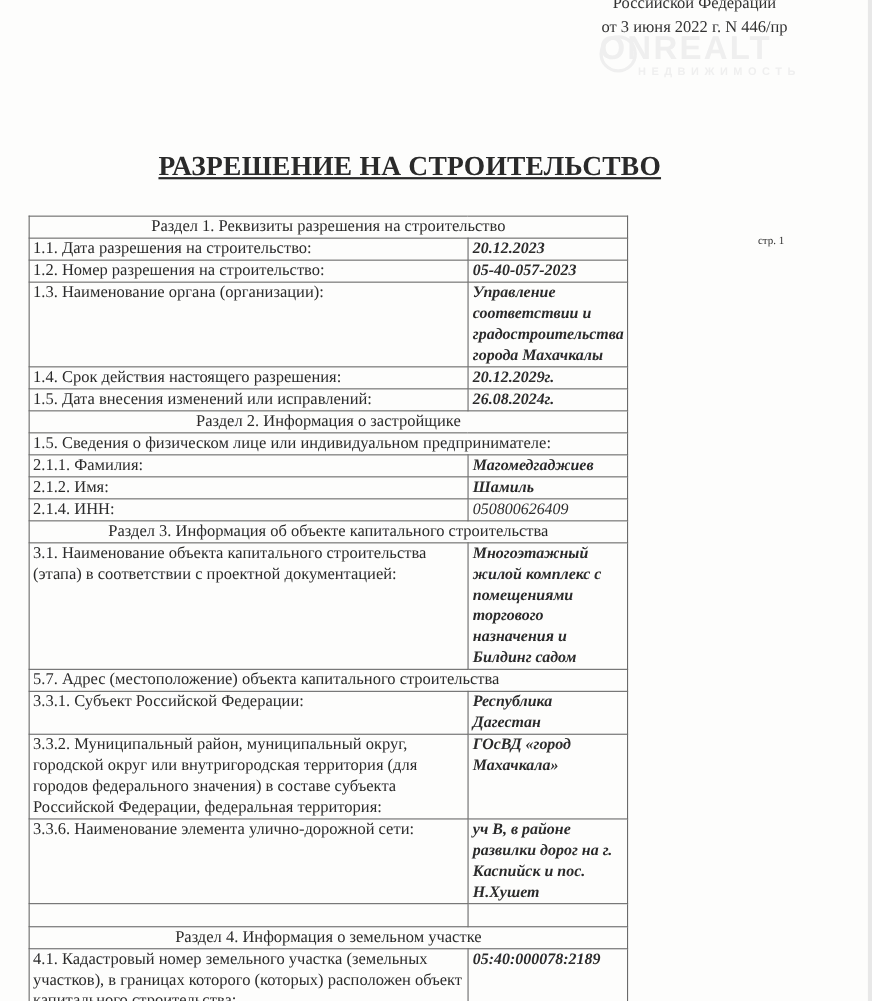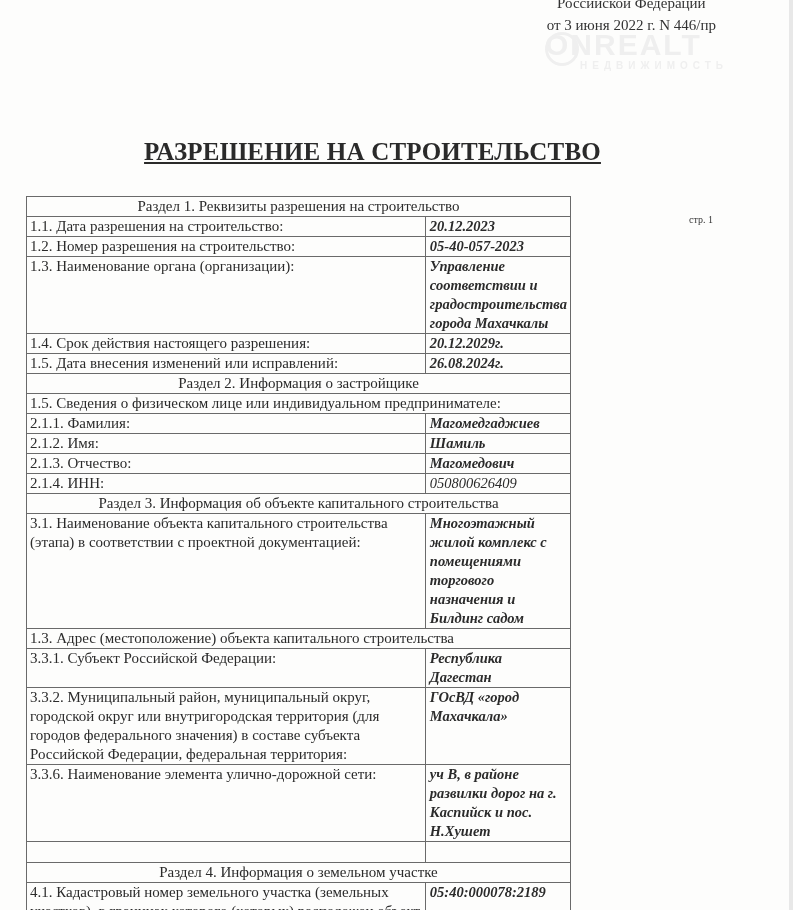--- a/index.html
+++ b/index.html
@@ -89,37 +89,33 @@
       </tr>
   <tr>
     <td class="label">2.1.1. Фамилия:</td>
     <td class="val">Магомедгаджиев</td>
   </tr>
   <tr>
     <td class="label">2.1.2. Имя:</td>
     <td class="val">Шамиль</td>
   </tr>
   <tr>
-    <td class="label">2.1.3. Отчество:</td>
-    <td class="val">Магомедович</td>
-  </tr>
-  <tr>
     <td class="label">2.1.4. ИНН:</td>
     <td class="val" style="font-weight:normal">050800626409</td>
   </tr>
 
   <tr>
         <td colspan="2" class="section">Раздел 3. Информация об объекте капитального строительства</td>
       </tr>
   <tr>
     <td class="label">3.1. Наименование объекта капитального строительства (этапа) в соответствии с проектной документацией:</td>
     <td class="val">Многоэтажный жилой комплекс с помещениями торгового назначения и Билдинг садом</td>
   </tr>
   <tr>
-        <td colspan="2">1.3. Адрес (местоположение) объекта капитального строительства</td>
+        <td colspan="2">5.7. Адрес (местоположение) объекта капитального строительства</td>
       </tr>
   <tr>
     <td class="label">3.3.1. Субъект Российской Федерации:</td>
     <td class="val">Республика Дагестан</td>
   </tr>
   <tr>
     <td class="label">3.3.2. Муниципальный район, муниципальный округ, городской округ или внутригородская территория (для городов федерального значения) в составе субъекта Российской Федерации, федеральная территория:</td>
     <td class="val">ГОсВД «город Махачкала»</td>
   </tr>
   <tr>

